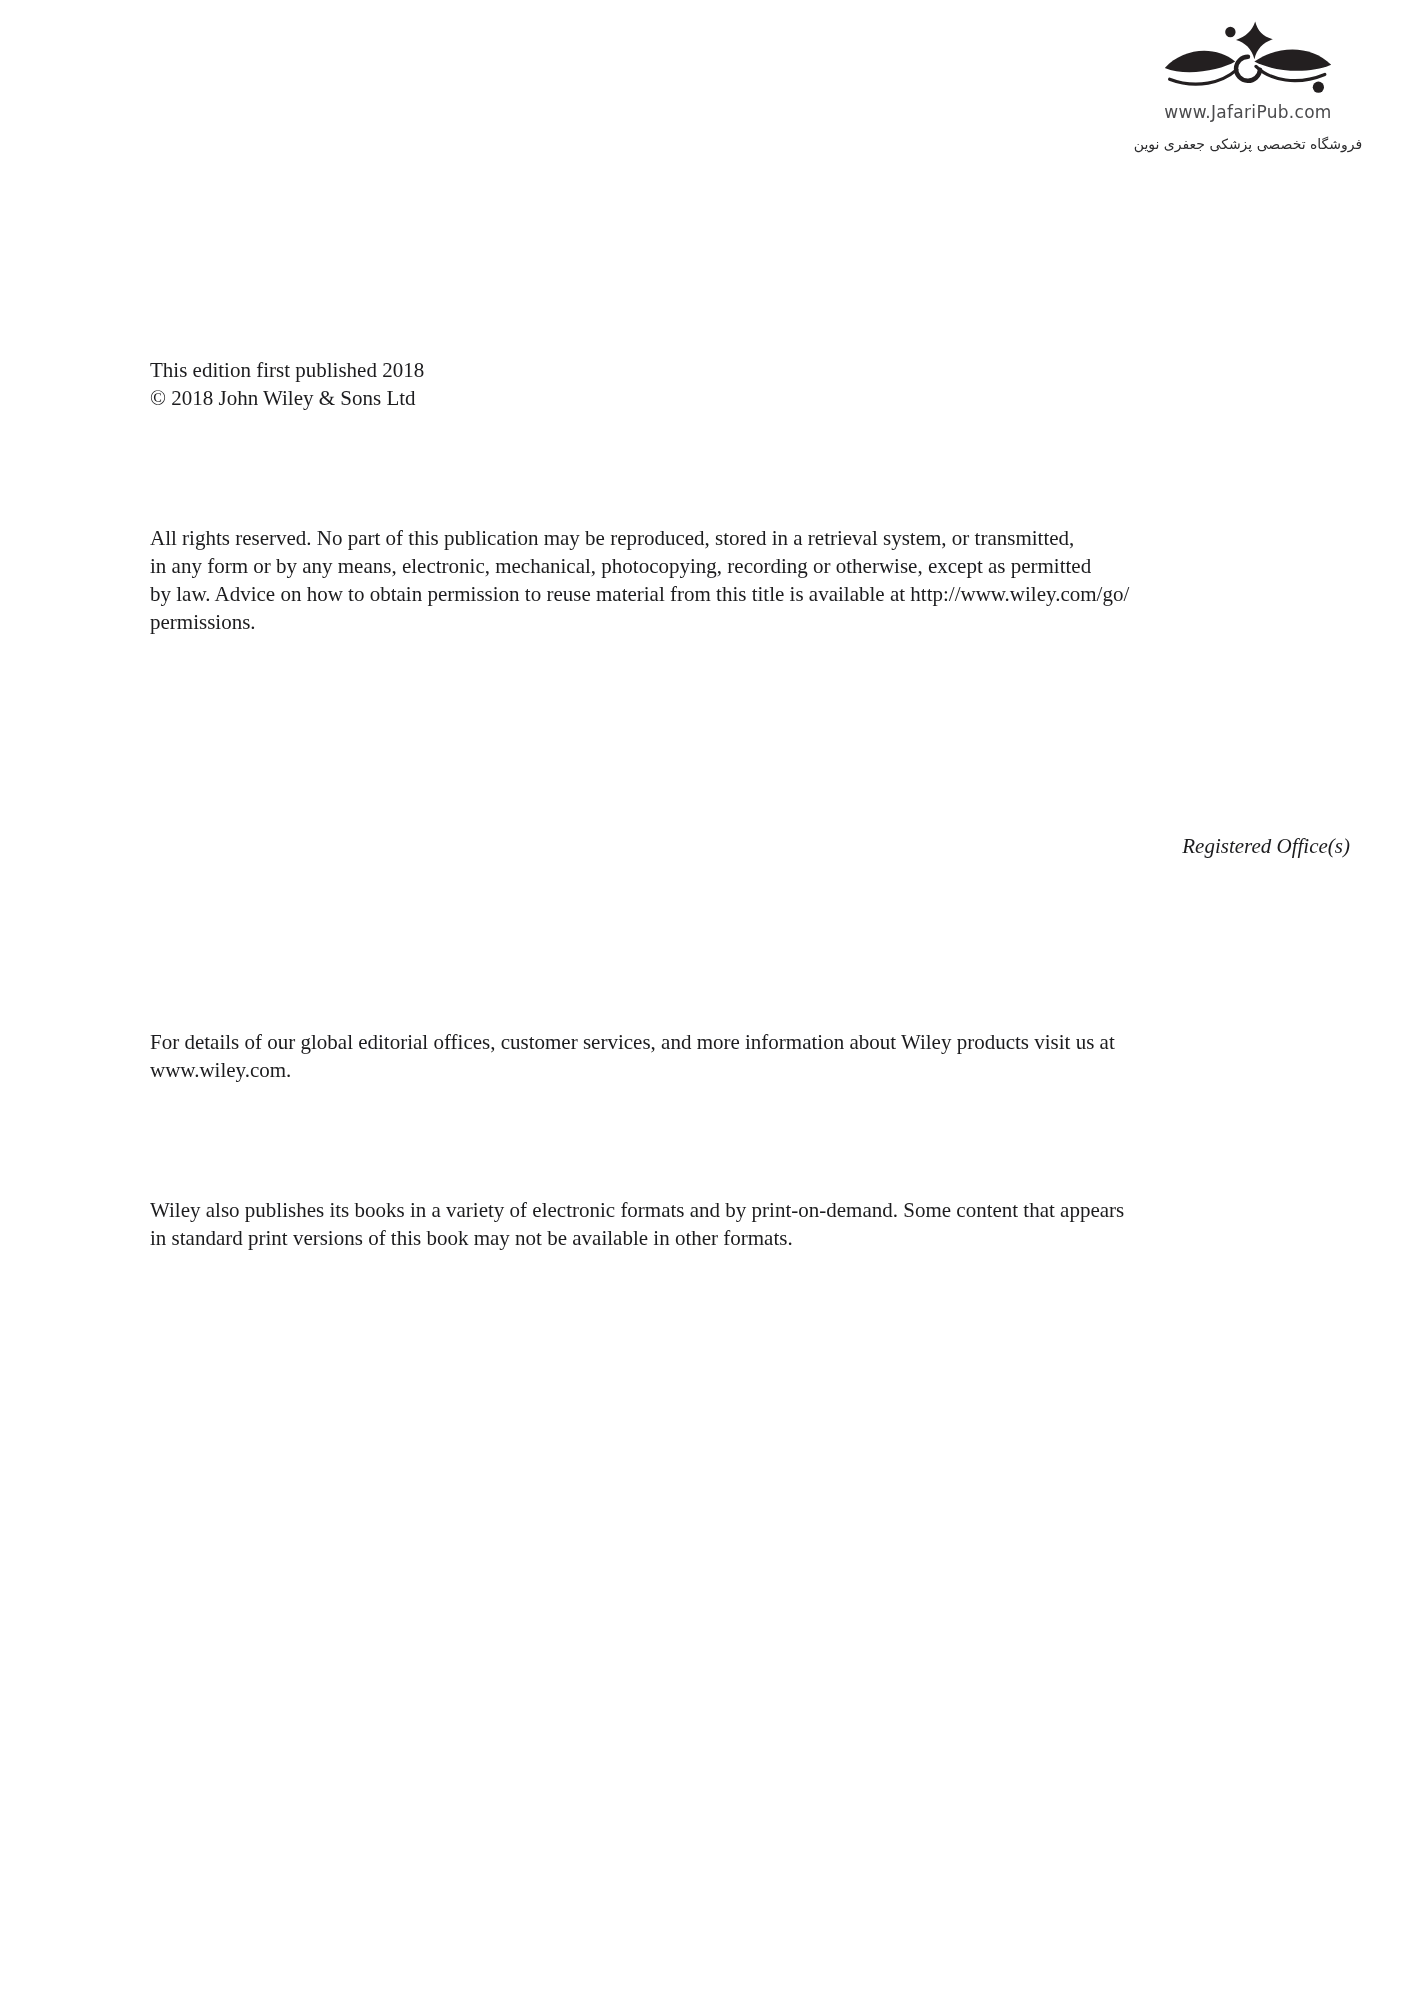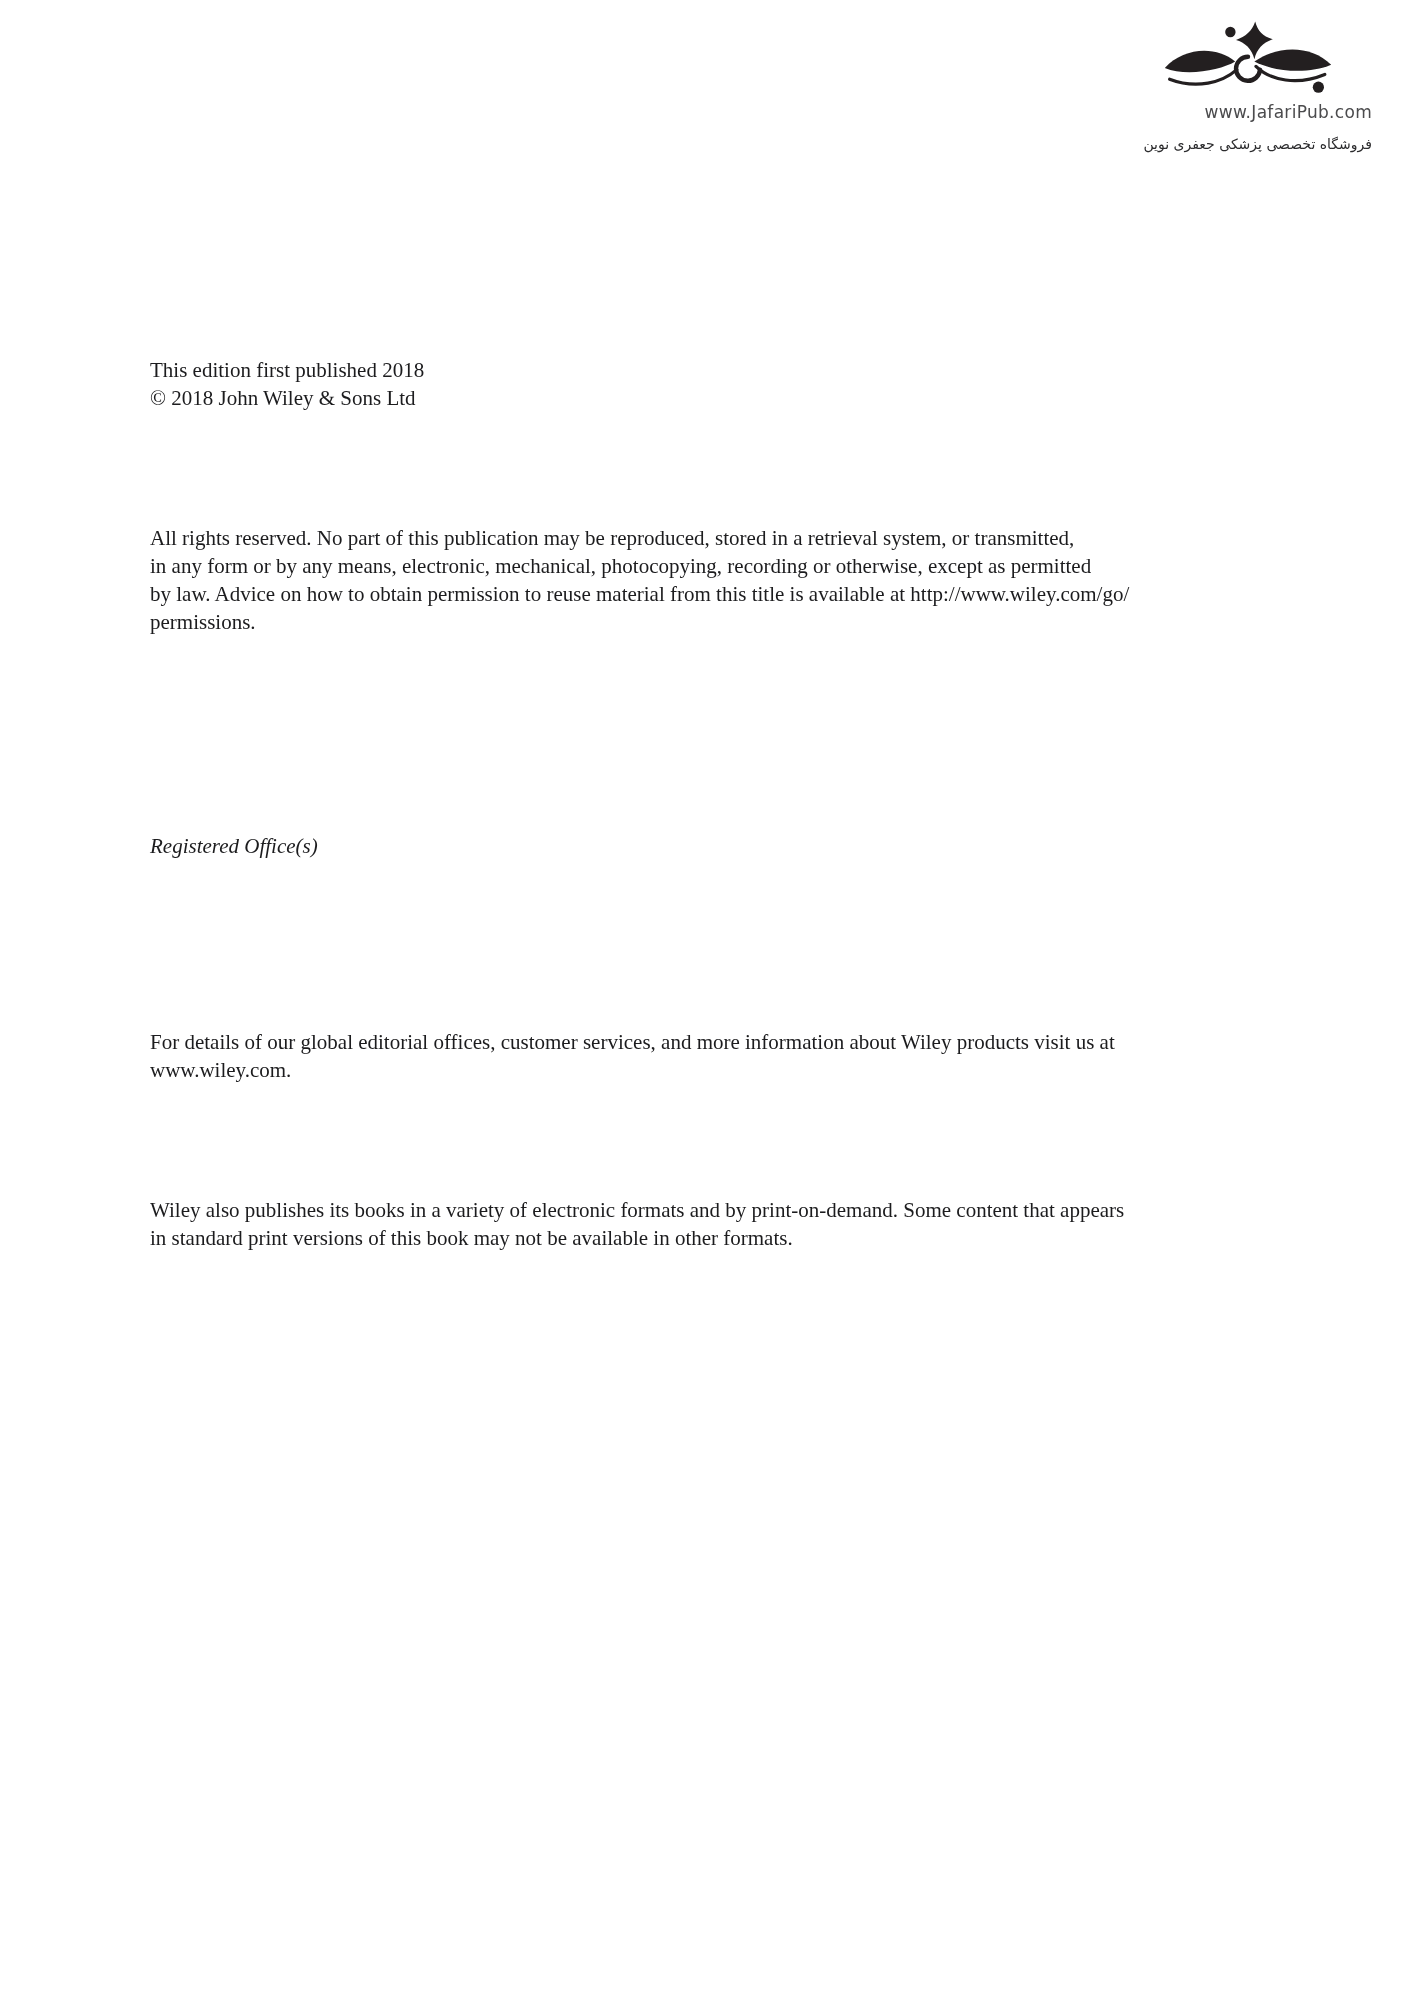--- a/index.html
+++ b/index.html
@@ -15,21 +15,21 @@
     font-family: "Liberation Serif", serif;
     color: #1c1c1e;
   }
 
   
   .logo {
     position: absolute;
     top: 20px;
     left: 1124px;
     width: 248px;
-    text-align: right;
+    text-align: center;
   }
   .logo svg {
     display: block;
     margin: 0 auto;
     width: 178px;
     height: 80px;
   }
   .logo-url {
     margin-top: 2px;
     font-family: "DejaVu Sans", sans-serif;
@@ -54,20 +54,21 @@
     font-size: 21px;
     line-height: 28px;
     white-space: pre-wrap;
   }
   .block {
     margin: 0 0 28px 0;
   }
   .block-heading {
     font-style: italic;
     margin: 0;
+    text-align: right;
   }
 </style>
 </head>
 <body>
 
 <div class="page">
 
   <div class="logo">
     <svg viewBox="0 0 220 100" xmlns="http://www.w3.org/2000/svg" aria-hidden="true">
       <g fill="#231f20" stroke="none">

